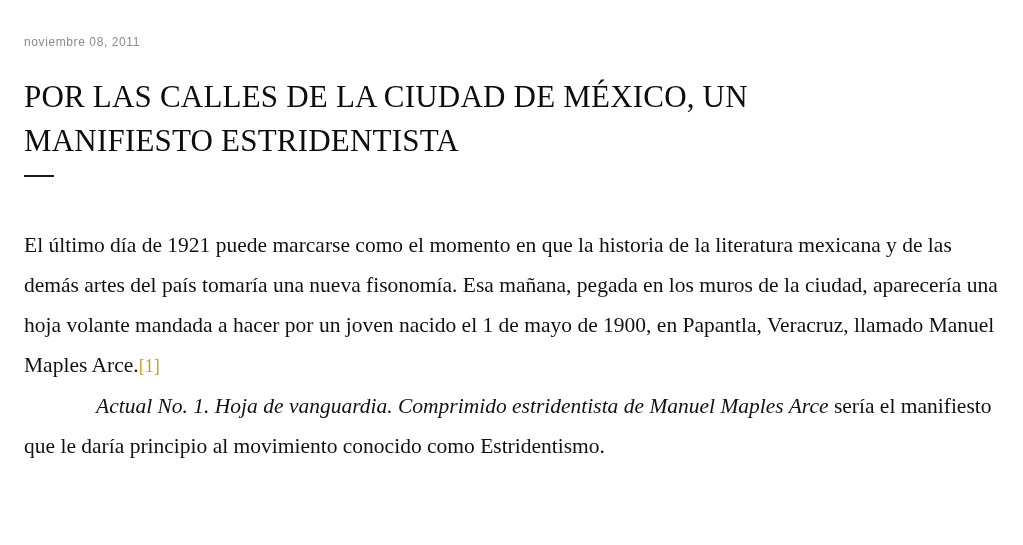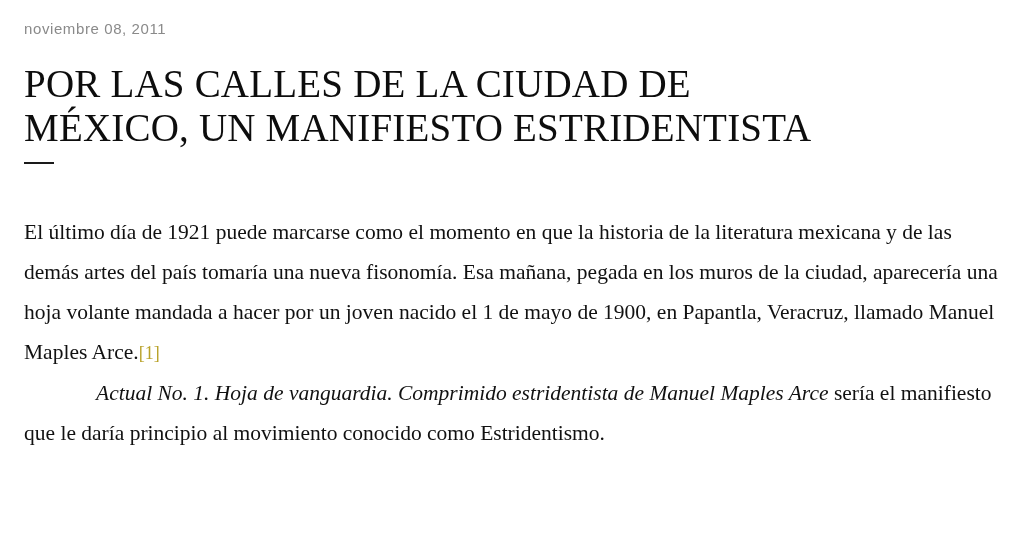--- a/index.html
+++ b/index.html
@@ -16,31 +16,31 @@
   }
   .page {
     box-sizing: border-box;
     width: 1023px;
     height: 545px;
     padding: 0 24px;
     position: relative;
   }
   .post-date {
     font-family: "Liberation Sans", sans-serif;
-    font-size: 15px;
+    font-size: 12px;
     letter-spacing: 0.6px;
     color: #8a8a8a;
-    margin-top: 20px;
+    margin-top: 33px;
     margin-bottom: 0;
     line-height: 18px;
   }
   .post-title {
     font-family: "Liberation Serif", serif;
     font-weight: normal;
-    font-size: 39px;
+    font-size: 31px;
     line-height: 44px;
     color: #0d0d0d;
     margin: 24px 0 0 0;
     letter-spacing: 0.2px;
     max-width: 830px;
   }
   .title-rule {
     margin-top: 12px;
     width: 30px;
     height: 2px;

